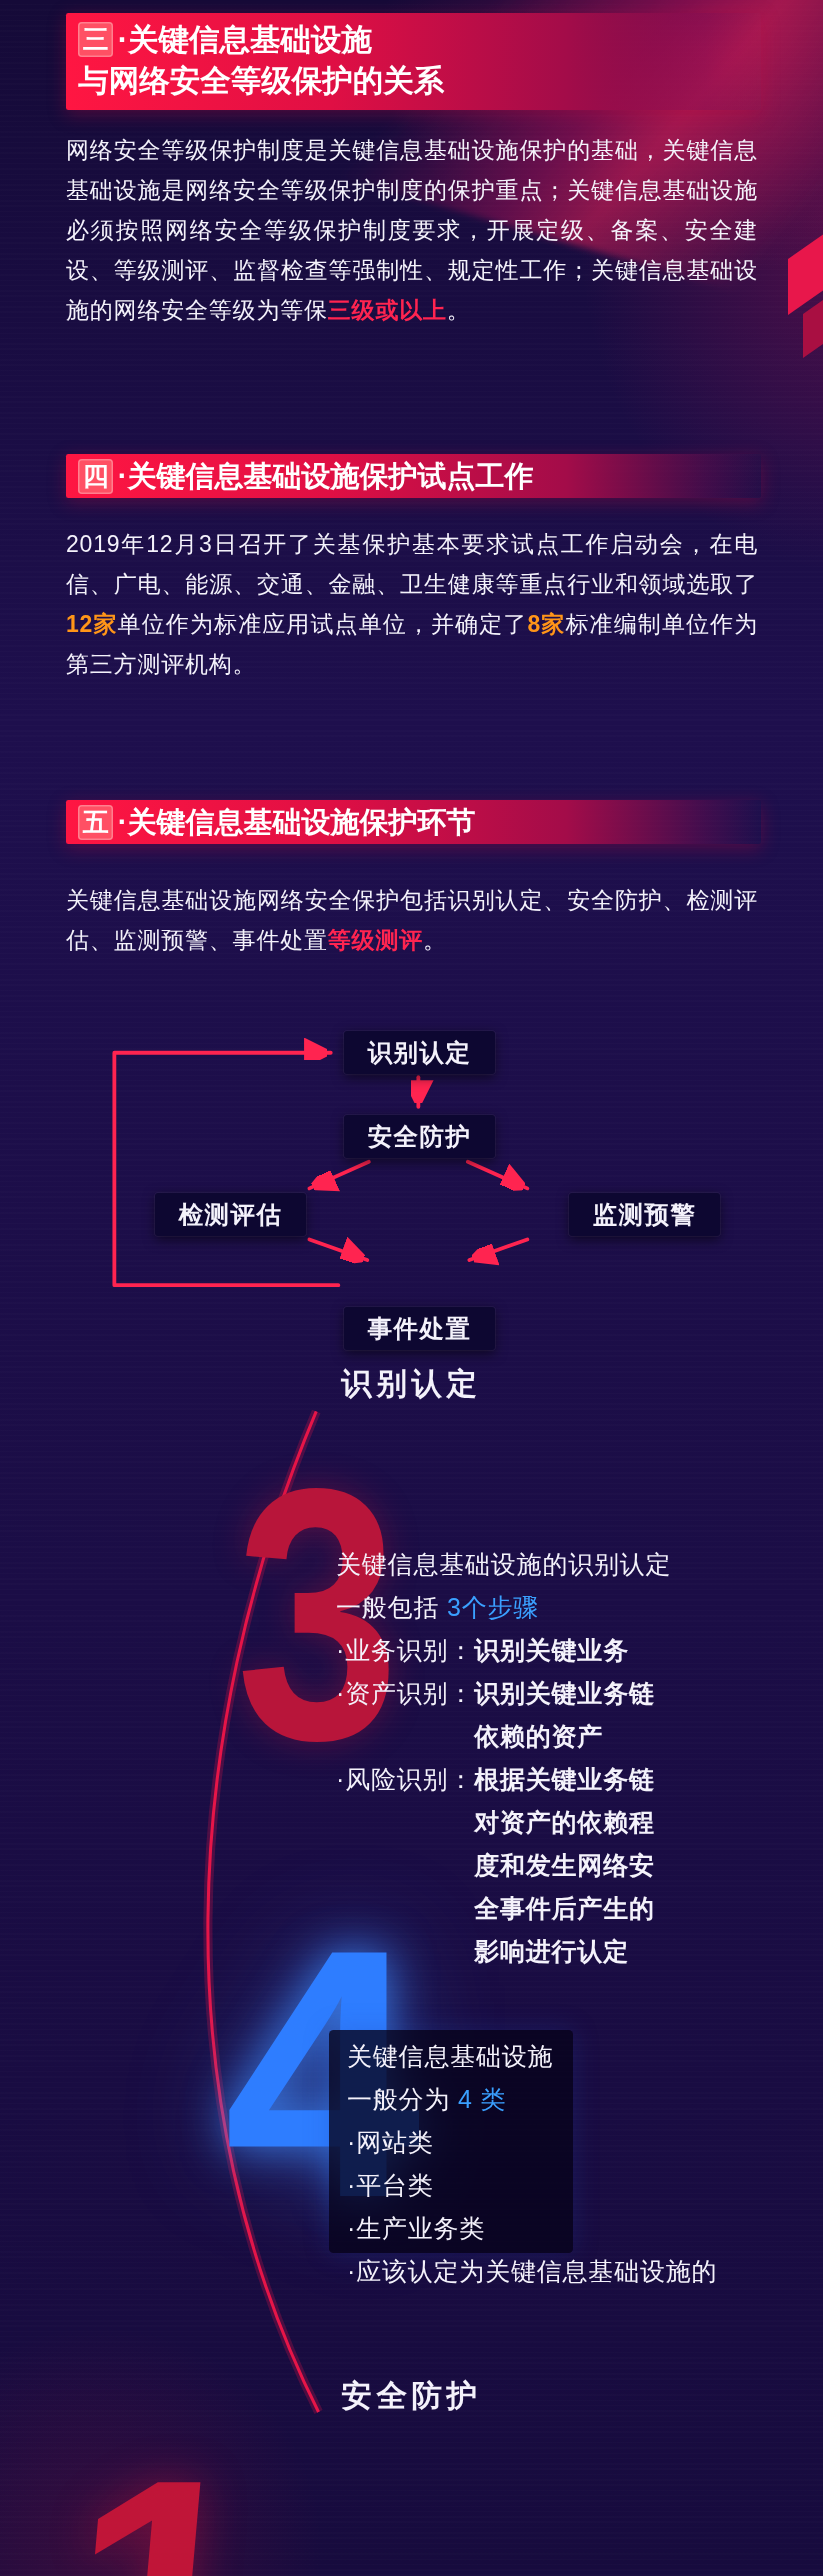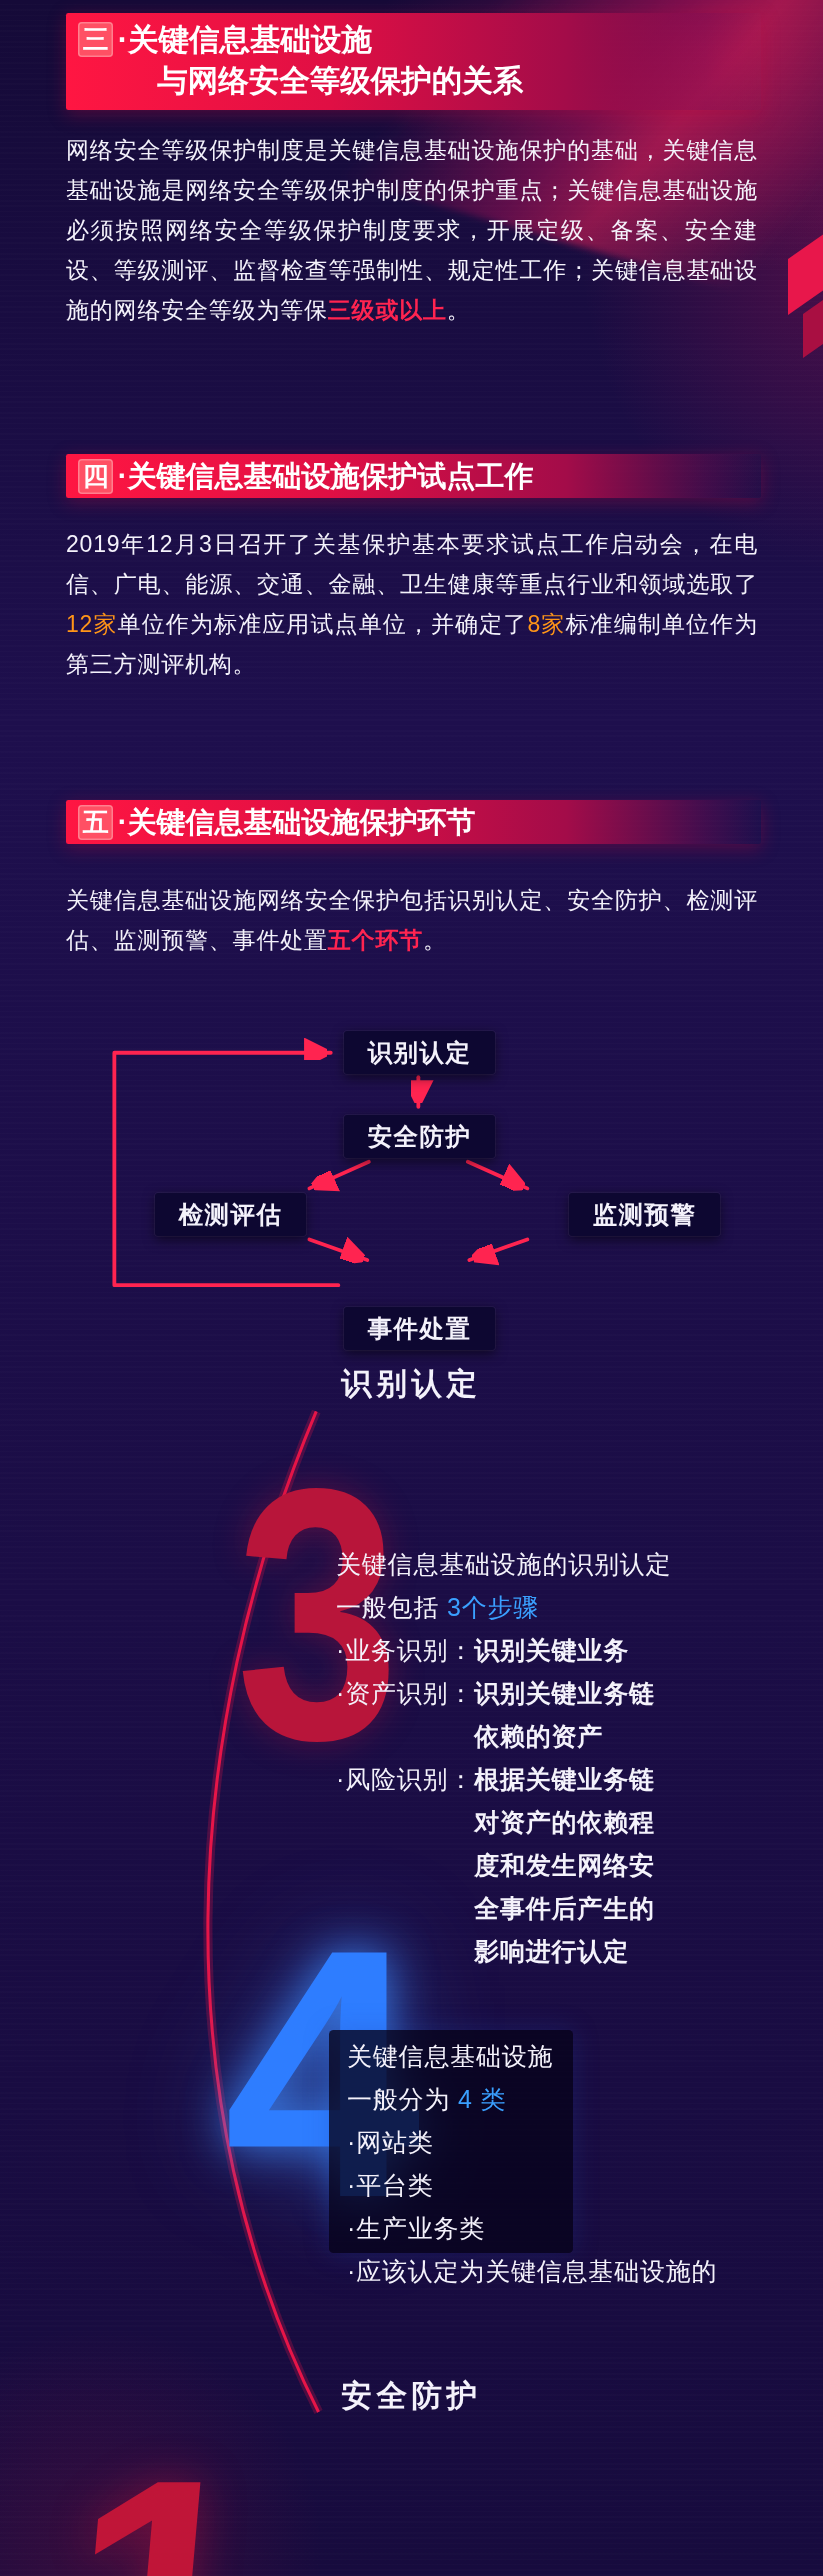--- a/index.html
+++ b/index.html
@@ -21,31 +21,31 @@
     transform:rotate(16deg);filter:blur(3.8px);pointer-events:none;}
   .edge-shape1{position:absolute;top:245px;right:-4.6px;width:40px;height:56px;background:#e8174b;transform:skewY(-35deg);}
   .edge-shape2{position:absolute;top:306px;right:-3px;width:23px;height:44px;background:#a90f42;transform:skewY(-35deg);}
   .curve-svg{position:absolute;left:0;top:0;width:823px;height:2576px;pointer-events:none;}
   
   .hdr{position:absolute;left:66px;width:695px;box-sizing:border-box;border-radius:2.3px;font-weight:700;color:#fff;
     background:linear-gradient(90deg,#ff1642 0%,#e00f44 38%,#a30c49 72%,rgba(130,10,80,.35) 92%,rgba(130,10,80,0) 100%);
     box-shadow:0 4.6px 18.3px rgba(180,10,60,.35);}
   .hdr3{top:13px;padding:6.1px 12.2px 9.1px;font-size:30.5px;line-height:41px;}
   .hdr-row{display:flex;align-items:center;}
-  .hdr3 .line2{margin-left:79px;}
+  .hdr3 .line2{}
   .hdr-one{height:44px;padding:0 12.2px;font-size:29px;line-height:44px;display:flex;align-items:center;}
   .hdr4{top:454px;} .hdr5{top:800px;}
   .num-box{display:inline-flex;align-items:center;justify-content:center;flex:0 0 auto;
     width:35px;height:35px;background:#ff5064;border-radius:3.8px;margin-right:4.6px;font-size:26px;
     box-shadow:inset 0 0 0 1.5px rgba(255,255,255,.28);}
   
   .para{position:absolute;left:66px;width:692px;font-size:23px;line-height:40px;text-align:justify;letter-spacing:0.8px;}
   .para1{top:130px;} .para2{top:524px;} .para3{top:880px;}
   .hl-red{color:#ff2450;font-weight:700;}
-  .hl-orange{color:#ff9518;font-weight:400;margin-top:20px;}
+  .hl-orange{color:#ff9518;font-weight:700;margin-top:20px;}
   .hl-blue{color:#3aa0ff;font-weight:400;}
   
   .flowchart{position:absolute;top:1020px;left:0;width:823px;height:320px;}
   .fc-arrows{position:absolute;inset:0;width:823px;height:320px;}
   .fa{stroke:#ff2450;stroke-width:5;stroke-linecap:round;stroke-linejoin:round;}
   .fc-node{position:absolute;width:151px;height:43px;background:#0d0731;border-radius:3px;
     display:flex;align-items:center;justify-content:center;font-size:24.4px;font-weight:700;letter-spacing:1.5px;
     box-shadow:0 0 0 0.8px rgba(255,255,255,.06),0 3.8px 12.2px rgba(0,0,0,.5);}
   .fc-n1{left:344px;top:11.4px;} .fc-n2{left:344px;top:95px;}
   .fc-n3{left:155px;top:173px;} .fc-n4{left:569px;top:173px;} .fc-n5{left:344px;top:244px;margin-top:43px;}
@@ -105,21 +105,21 @@
   <div class="para para2">
     <span>2019年12月3日召开了关基保护基本要求试点工作启动会，在电信、广电、能源、交通、金融、卫生健康等重点行业和领域选取了</span><span class="hl-orange">12家</span><span>单位作为标准应用试点单位，并确定了</span><span class="hl-orange">8家</span><span>标准编制单位作为第三方测评机构。</span>
   </div>
 
   <div class="hdr hdr-one hdr5">
     <span class="num-box">五</span>
     <span>·关键信息基础设施保护环节</span>
   </div>
 
   <div class="para para3">
-    <span>关键信息基础设施网络安全保护包括识别认定、安全防护、检测评估、监测预警、事件处置</span><span class="hl-red">五个环节</span><span>。</span>
+    <span>关键信息基础设施网络安全保护包括识别认定、安全防护、检测评估、监测预警、事件处置</span><span class="hl-red">等级测评</span><span>。</span>
   </div>
 
   <div class="flowchart">
     <svg class="fc-arrows" viewBox="0 0 1080 420">
       <defs>
         <marker id="ah" markerWidth="6" markerHeight="6" refX="7" refY="4" orient="auto">
           <path d="M0,0 L8,4 L0,8 Z" fill="#ff2450"></path>
         </marker>
       </defs>
       <line class="fa" x1="549" y1="75" x2="549" y2="114" marker-end="url(#ah)"></line>

